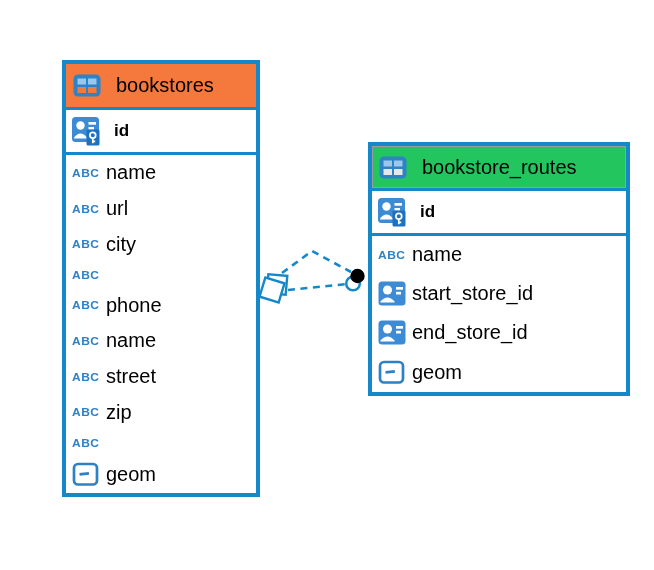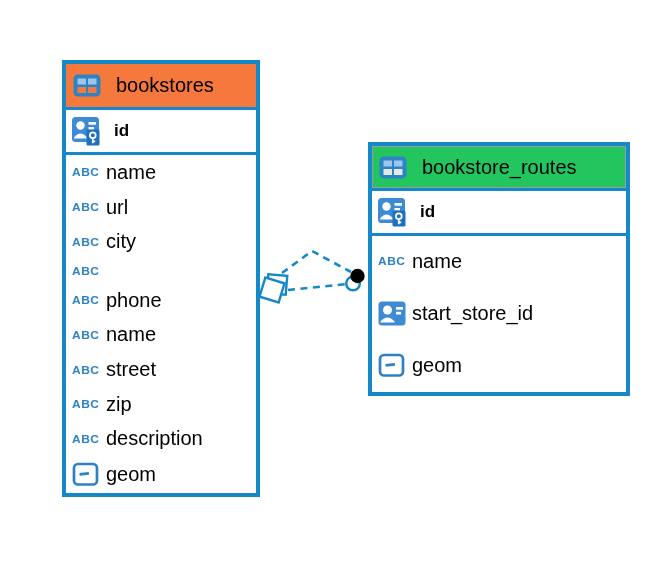--- a/index.html
+++ b/index.html
@@ -128,21 +128,20 @@
   <div class="col-row">
     <span class="icon-slot">
         <span class="abc-glyph">ABC</span>
       </span>
     <span>zip</span>
   </div>
   <div class="col-row">
     <span class="icon-slot">
         <span class="abc-glyph">ABC</span>
       </span>
-    <span>description</span>
   </div>
   <div class="col-row">
     <span class="icon-slot">
       <svg width="28" height="25" viewBox="0 0 28 25">
         <rect x="2" y="2" width="23" height="20.5" rx="4" fill="#fff" stroke="#2F81C6" stroke-width="2.7"></rect>
         <rect x="7.5" y="10.5" width="9.5" height="2.8" fill="#2F81C6" transform="rotate(-7 12 12)"></rect>
       </svg>
     </span>
     <span>geom</span>
   </div>
@@ -188,20 +187,32 @@
     <span class="icon-slot">
       <svg width="28" height="25" viewBox="0 0 28 25">
         <rect x="0.5" y="0.5" width="27" height="24" rx="3.5" fill="#3D8BD4"></rect>
         <circle cx="9.5" cy="9" r="4.5" fill="#fff"></circle>
         <path d="M 2.5 20.5 Q 9.5 12.5 16.5 20.5 L 16.5 21.5 L 2.5 21.5 Z" fill="#fff"></path>
         <rect x="18" y="6" width="7" height="2.7" fill="#fff"></rect>
         <rect x="18" y="10.8" width="5" height="2.7" fill="#fff"></rect>
       </svg>
     </span>
     <span>start_store_id</span>
+  </div>
+  <div class="col-row">
+    <span class="icon-slot">
+      <svg width="28" height="25" viewBox="0 0 28 25">
+        <rect x="0.5" y="0.5" width="27" height="24" rx="3.5" fill="#3D8BD4"></rect>
+        <circle cx="9.5" cy="9" r="4.5" fill="#fff"></circle>
+        <path d="M 2.5 20.5 Q 9.5 12.5 16.5 20.5 L 16.5 21.5 L 2.5 21.5 Z" fill="#fff"></path>
+        <rect x="18" y="6" width="7" height="2.7" fill="#fff"></rect>
+        <rect x="18" y="10.8" width="5" height="2.7" fill="#fff"></rect>
+      </svg>
+    </span>
+    <span>end_store_id</span>
   </div>
   <div class="col-row">
     <span class="icon-slot">
       <svg width="28" height="25" viewBox="0 0 28 25">
         <rect x="2" y="2" width="23" height="20.5" rx="4" fill="#fff" stroke="#2F81C6" stroke-width="2.7"></rect>
         <rect x="7.5" y="10.5" width="9.5" height="2.8" fill="#2F81C6" transform="rotate(-7 12 12)"></rect>
       </svg>
     </span>
     <span>geom</span>
   </div>

